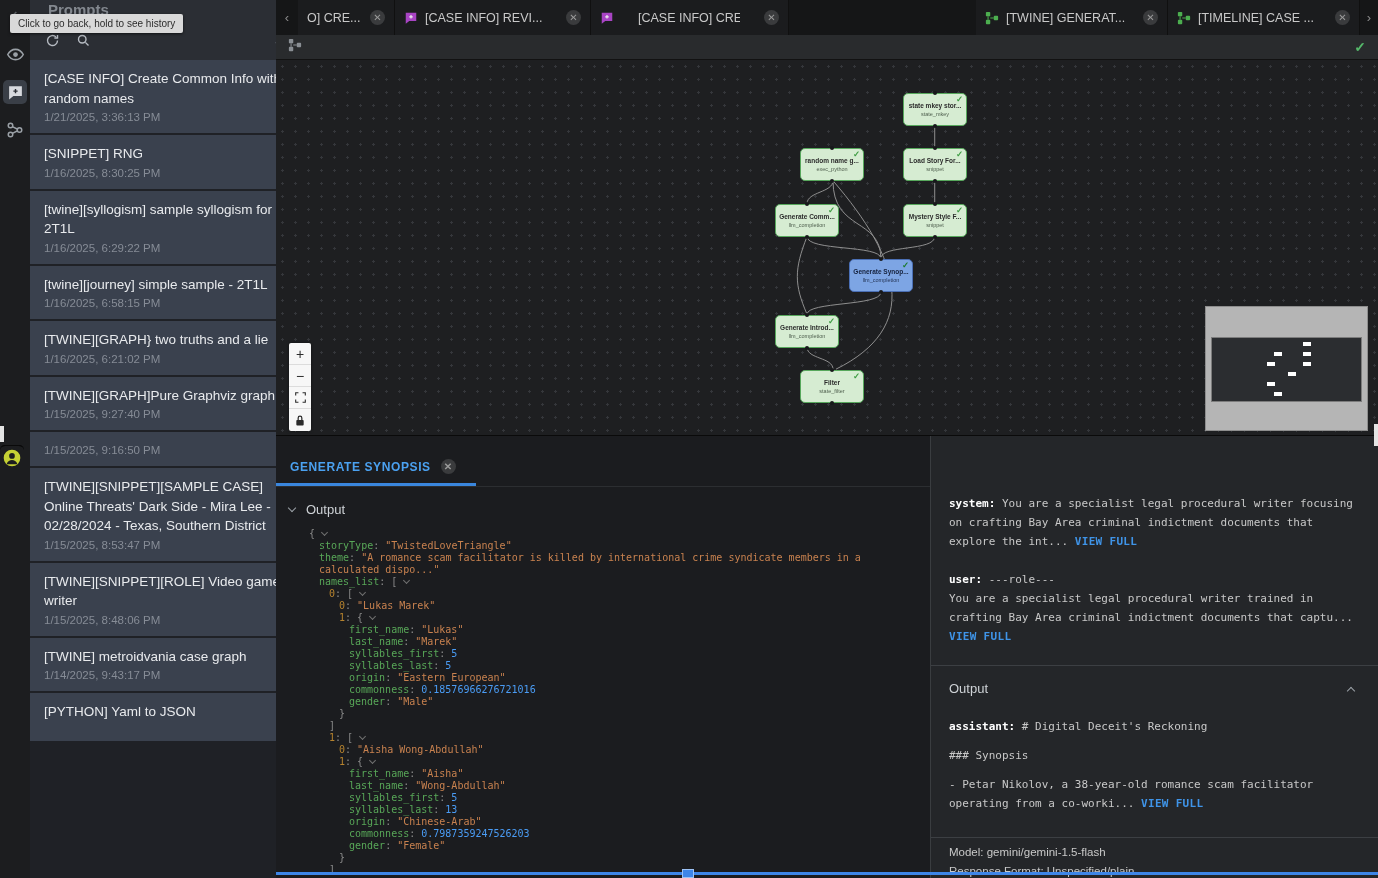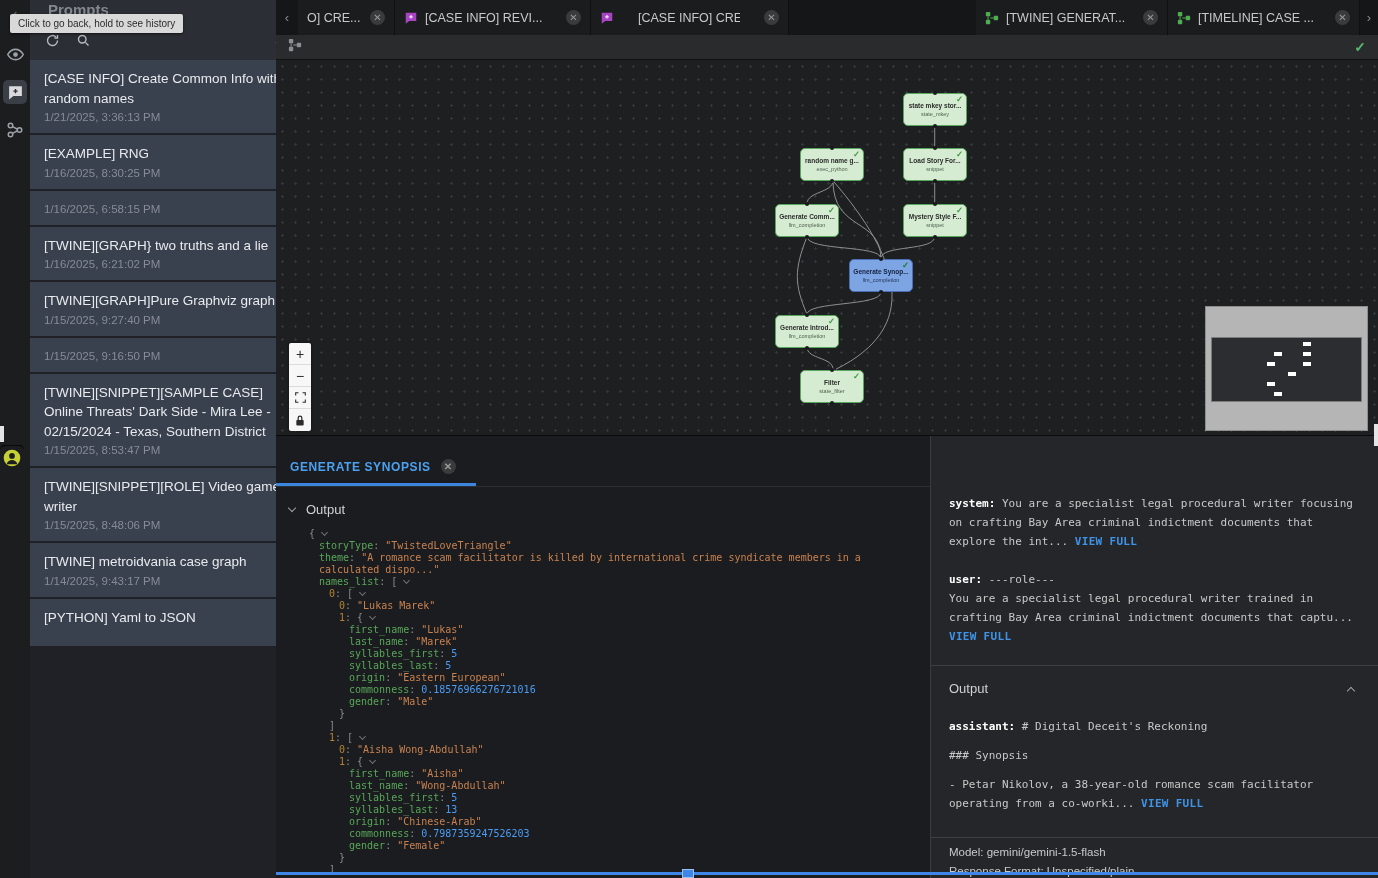--- a/index.html
+++ b/index.html
@@ -188,39 +188,44 @@
           </svg>
       </span>
       <span class="tb-plus">+</span>
     </div>
     <div class="prompt-list" id="prompt-list">
         <div class="prompt-item">
           <div class="prompt-title">[CASE INFO] Create Common Info with random names</div>
           <div class="prompt-ts">1/21/2025, 3:36:13 PM</div>
         </div>
         <div class="prompt-item">
-          <div class="prompt-title">[EXAMPLE] RNG</div>
+          <div class="prompt-title">[SNIPPET] RNG</div>
           <div class="prompt-ts">1/16/2025, 8:30:25 PM</div>
         </div>
         <div class="prompt-item">
+          <div class="prompt-title">[twine][syllogism] sample syllogism for 2T1L</div>
+          <div class="prompt-ts">1/16/2025, 6:29:22 PM</div>
+        </div>
+        <div class="prompt-item">
+          <div class="prompt-title">[twine][journey] simple sample - 2T1L</div>
           <div class="prompt-ts">1/16/2025, 6:58:15 PM</div>
         </div>
         <div class="prompt-item">
           <div class="prompt-title">[TWINE][GRAPH} two truths and a lie</div>
           <div class="prompt-ts">1/16/2025, 6:21:02 PM</div>
         </div>
         <div class="prompt-item">
           <div class="prompt-title">[TWINE][GRAPH]Pure Graphviz graph</div>
           <div class="prompt-ts">1/15/2025, 9:27:40 PM</div>
         </div>
         <div class="prompt-item">
           <div class="prompt-ts">1/15/2025, 9:16:50 PM</div>
         </div>
         <div class="prompt-item">
-          <div class="prompt-title">[TWINE][SNIPPET][SAMPLE CASE] Online Threats' Dark Side - Mira Lee - 02/15/2024 - Texas, Southern District</div>
+          <div class="prompt-title">[TWINE][SNIPPET][SAMPLE CASE] Online Threats' Dark Side - Mira Lee - 02/28/2024 - Texas, Southern District</div>
           <div class="prompt-ts">1/15/2025, 8:53:47 PM</div>
         </div>
         <div class="prompt-item">
           <div class="prompt-title">[TWINE][SNIPPET][ROLE] Video game writer</div>
           <div class="prompt-ts">1/15/2025, 8:48:06 PM</div>
         </div>
         <div class="prompt-item">
           <div class="prompt-title">[TWINE] metroidvania case graph</div>
           <div class="prompt-ts">1/14/2025, 9:43:17 PM</div>
         </div>

